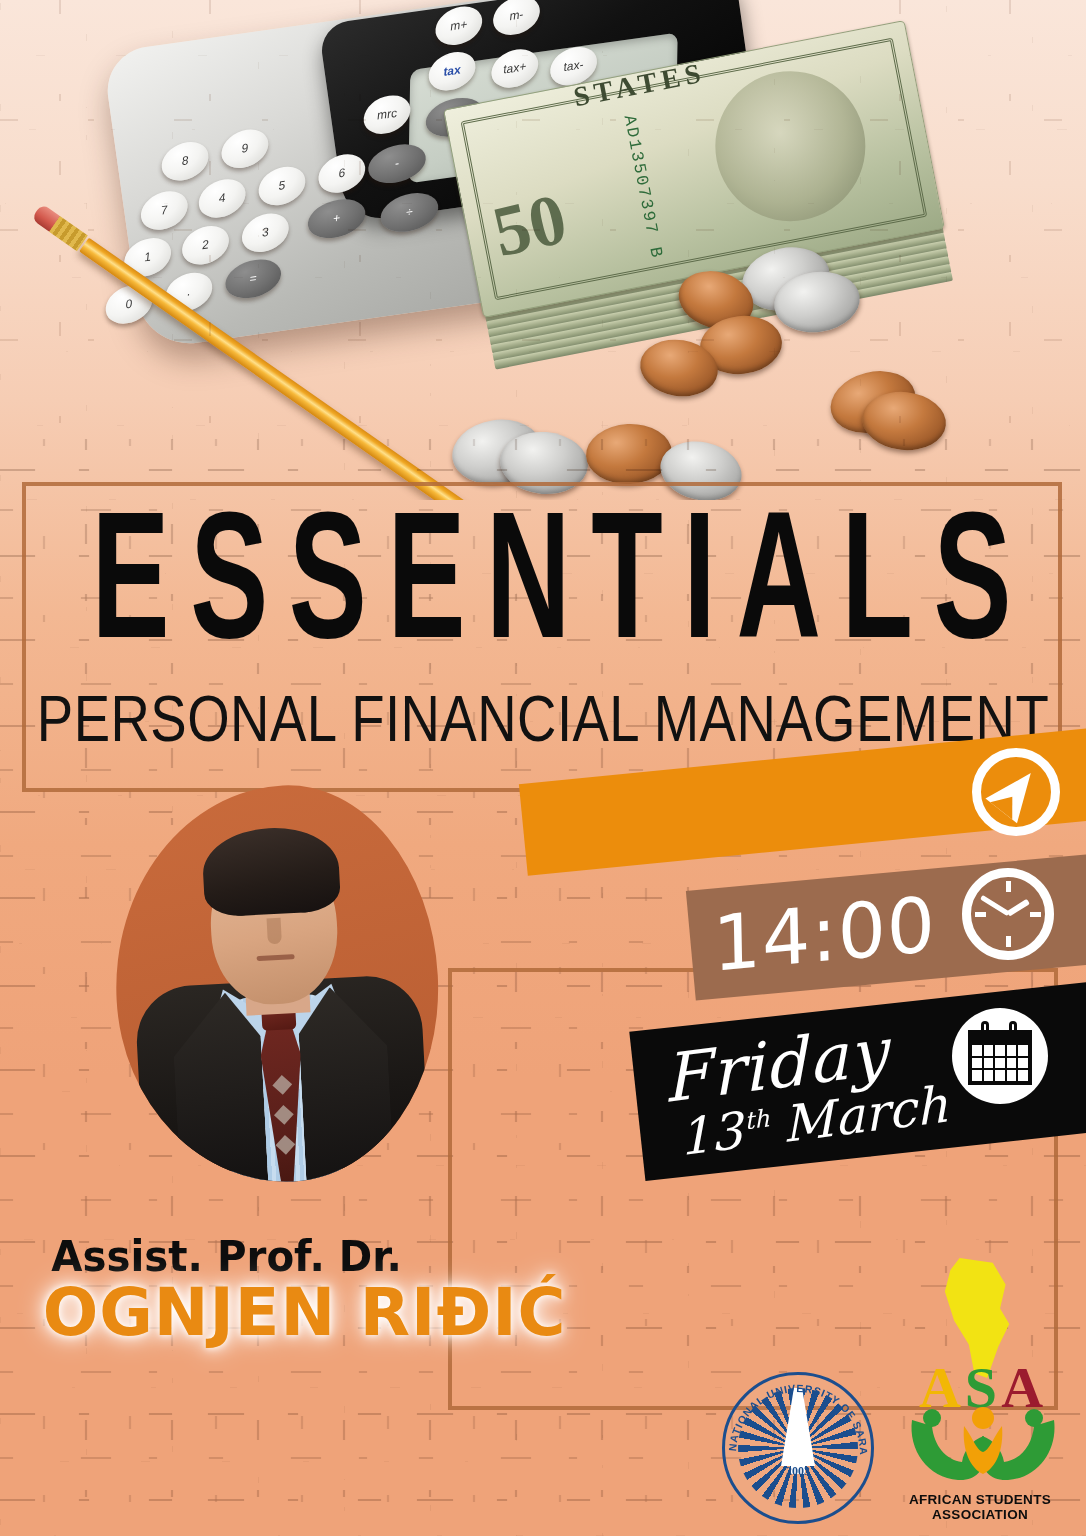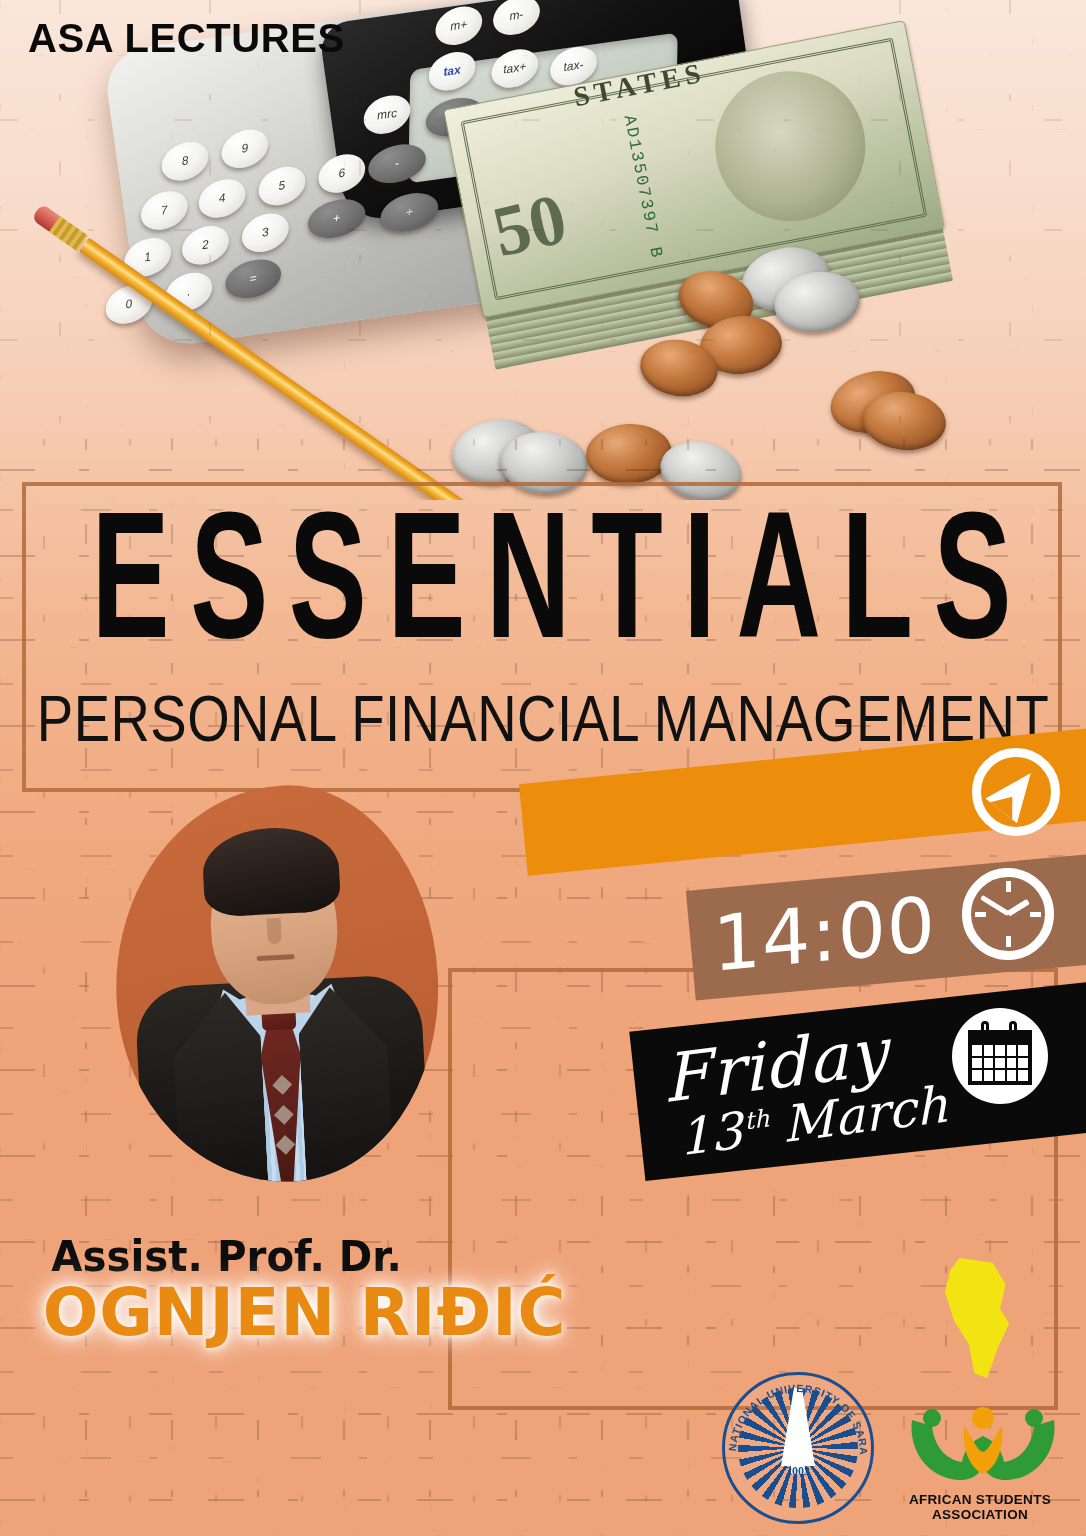--- a/index.html
+++ b/index.html
@@ -545,21 +545,20 @@
       <path d="M86 440 V1536 M172 440 V1536 M258 440 V1536 M344 440 V1536 M430 440 V1536 M516 440 V1536 M602 440 V1536 M688 440 V1536 M774 440 V1536 M860 440 V1536 M946 440 V1536 M1032 440 V1536" stroke-dasharray="9 76 18 52 5 64" opacity=".48"></path>
       <path d="M44 440 V1536 M130 440 V1536 M216 440 V1536 M302 440 V1536 M388 440 V1536 M474 440 V1536 M560 440 V1536 M646 440 V1536 M732 440 V1536 M818 440 V1536 M904 440 V1536 M990 440 V1536" stroke-dasharray="5 92 11 68" opacity=".34"></path>
     </g>
     <g stroke="#6a4025" stroke-width="1.6" fill="none" opacity=".4">
       <path d="M0 120 H1086 M0 230 H1086 M0 340 H1086" stroke-dasharray="18 70 6 80"></path>
       <path d="M60 0 V470 M210 0 V470 M360 0 V470 M900 0 V470 M1010 0 V470" stroke-dasharray="14 80 7 60"></path>
     </g>
   </svg>
   <div class="texture2"></div>
 
-  <div class="asa-lectures">ASA LECTURES</div>
 
   <div class="frame-top"></div>
   <div class="frame-bottom"></div>
 
   <div class="head-wrap">
     <div class="headline">ESSENTIALS OF</div>
     <div class="subhead">PERSONAL FINANCIAL MANAGEMENT</div>
   </div>
 
   <div class="blob">
@@ -654,20 +653,23 @@
     <svg class="ius-arc" viewBox="0 0 152 152">
       <defs>
           <path id="iusarc" d="M 14 82 A 62 62 0 1 1 138 82" fill="none"></path>
         </defs>
       <text><textPath href="#iusarc" startOffset="50%" text-anchor="middle">INTERNATIONAL UNIVERSITY OF SARAJEVO</textPath></text>
     </svg>
   </div>
 
   <div class="logo-asa">
     <div class="asa-africa"></div>
+    <div class="asa-letters">
+      <span class="a1">A</span><span class="s1">S</span><span class="a2">A</span>
+    </div>
     <svg class="asa-arms" viewBox="0 0 154 78">
       <path d="M6 14 C2 44 22 72 52 74 C70 75 78 64 78 52 L78 30 C66 34 58 44 56 56 C40 54 28 40 26 20 Z" fill="#2E9B36"></path>
       <path d="M148 14 C152 44 132 72 102 74 C84 75 76 64 76 52 L76 30 C88 34 96 44 98 56 C114 54 126 40 128 20 Z" fill="#2E9B36"></path>
       <path d="M58 20 C56 44 64 62 77 68 C90 62 98 44 96 20 C88 30 84 44 77 46 C70 44 66 30 58 20 Z" fill="#F2A007"></path>
       <circle cx="77" cy="12" r="11" fill="#F2A007"></circle>
       <circle cx="26" cy="12" r="9" fill="#2E9B36"></circle>
       <circle cx="128" cy="12" r="9" fill="#2E9B36"></circle>
     </svg>
     <div class="asa-caption">AFRICAN STUDENTS ASSOCIATION</div>
   </div>

